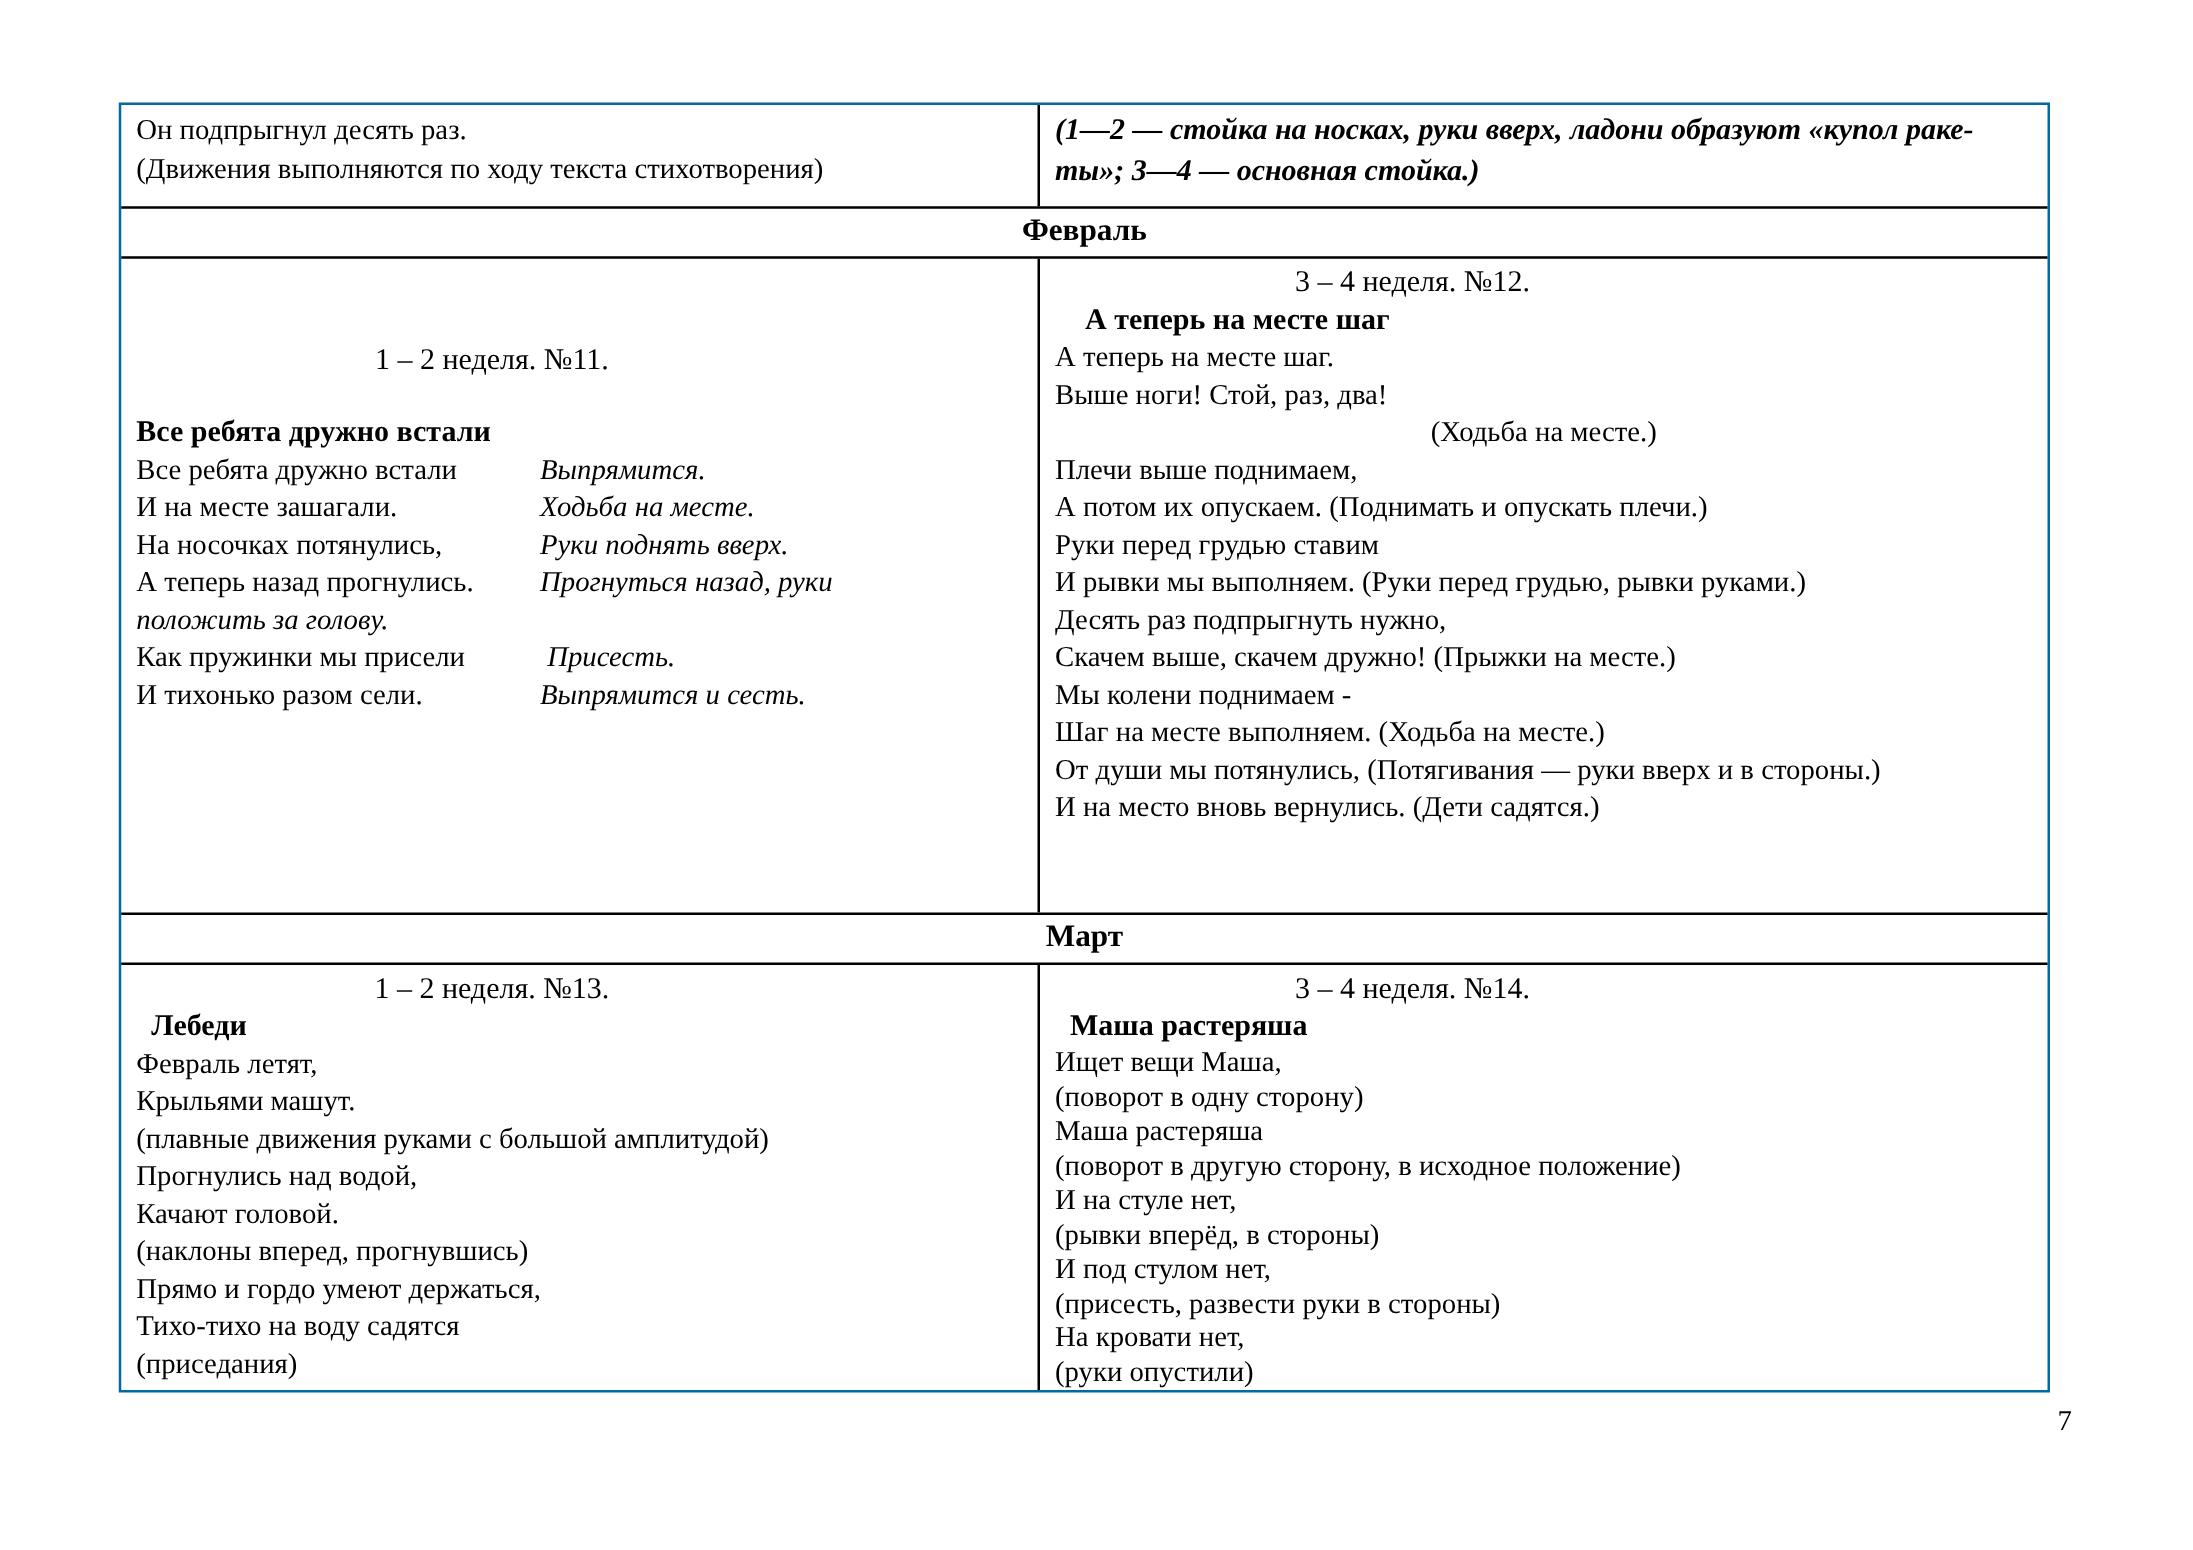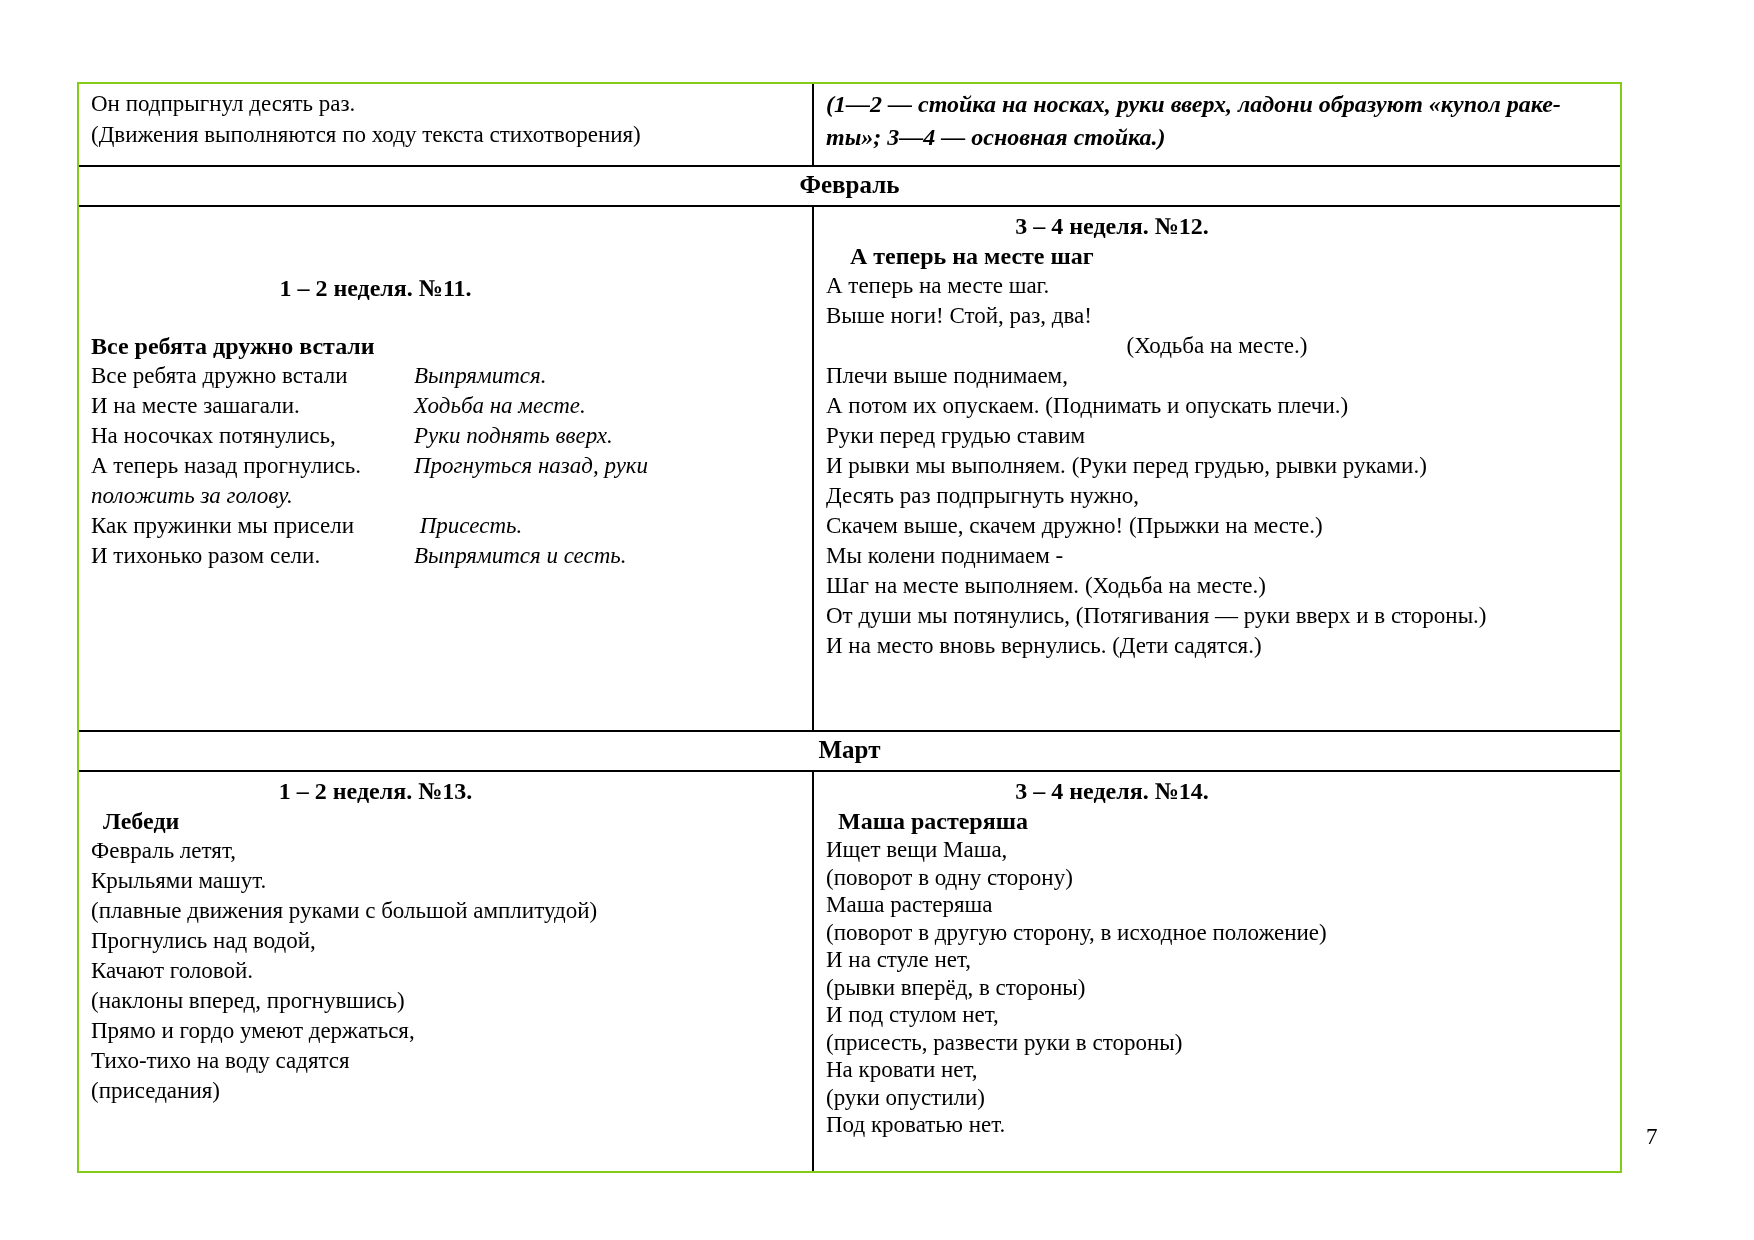--- a/index.html
+++ b/index.html
@@ -2,43 +2,43 @@
 <html><head>
 <meta charset="utf-8">
 <style>
   html,body { margin:0; padding:0; background:#ffffff; }
   .page {
     position:relative; width:1754px; height:1240px; background:#ffffff;
     font-family:"Liberation Serif", serif; color:#000; font-size:23px;
     overflow:hidden;
   }
   .doc-table {
-    position:absolute; left:77px; top:82px; width:1545px;
-    border:2px solid #84cc16; box-sizing:border-box; background:#fff;
+    position:absolute; left:95px; top:82px; width:1545px;
+    border:2px solid #0369a1; box-sizing:border-box; background:#fff;
   }
   .trow { display:flex; border-bottom:2px solid #000; box-sizing:border-box; }
   .trow:last-child { border-bottom:none; }
   .cell { box-sizing:border-box; padding:4px 12px; overflow:hidden; }
   .cell.left  { width:735px; border-right:2px solid #000; }
   .cell.right { flex:1; }
 
   .row-top { height:83px; }
   .row-feb { height:525px; }
-  .row-mar { height:399px; }
+  .row-mar { height:340px; }
 
   .month-row {
     border-bottom:2px solid #000; text-align:center; font-weight:bold;
     font-size:25px; padding:4px 0 6px 0; box-sizing:border-box;
   }
 
   .toprow-left-line { line-height:31px; }
   .cell.instr-cell { font-style:italic; font-weight:bold; font-size:24px; }
   .toprow-right-line { line-height:33px; }
 
-  .week-title { font-weight:bold; font-size:24px; text-align:center; line-height:30px; }
+  .week-title { font-weight:normal; font-size:24px; text-align:center; line-height:30px; }
   .feb-left .week-title { margin-top:62px; padding-right:140px; }
   .feb-right .week-title { padding-right:210px; }
   .mar-left .week-title { padding-right:140px; }
   .mar-right .week-title { padding-right:210px; }
 
   .poem-title { font-weight:bold; font-size:24px; line-height:30px; }
   .feb-left  .poem-title { margin-top:28px; }
   .feb-right .poem-title { padding-left:24px; }
   .mar-left  .poem-title { padding-left:12px; }
   .mar-right .poem-title { padding-left:12px; }

